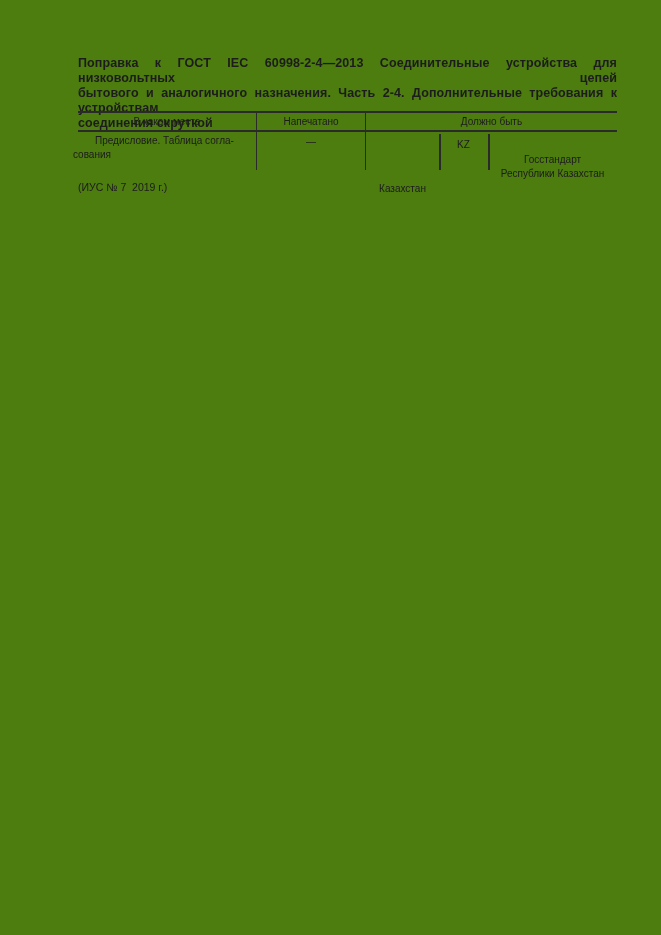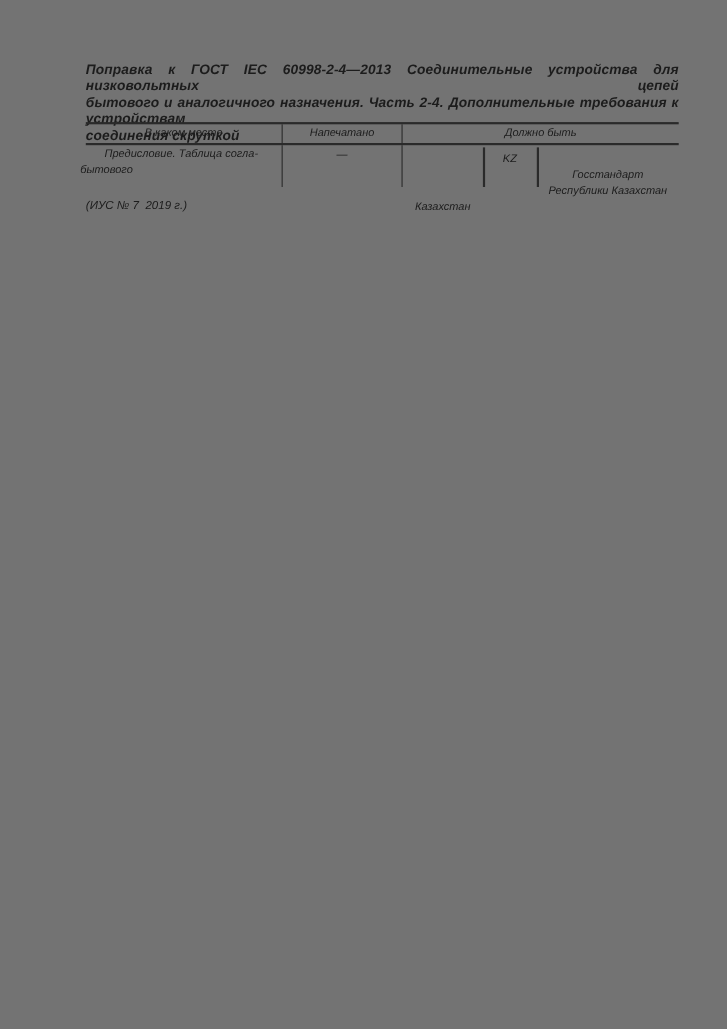--- a/index.html
+++ b/index.html
@@ -11,22 +11,21 @@
     height: 935px;
     background: #ffffff;
     font-family: "Liberation Sans", sans-serif;
     color: #1c1c1c;
     position: relative;
     overflow: hidden;
   }
   .page {
     position: absolute;
     inset: 0;
-    background: #737373;
-    font-style: italic;
+    background: #4d7c0f;
   }
 
   
   .heading {
     position: absolute;
     left: 78px;
     top: 56px;
     width: 539px;
     font-size: 12.5px;
     font-weight: bold;
@@ -129,21 +128,21 @@
 
   <div class="ctable">
     <div class="t-head">
       <div class="cell col1">В каком месте</div>
       <div class="cell col2">Напечатано</div>
       <div class="cell col3">Должно быть</div>
     </div>
     <div class="t-body">
       <div class="b-col1">
         <div class="l1">Предисловие. Таблица согла-</div>
-        <div class="l2">бытового</div>
+        <div class="l2">сования</div>
       </div>
       <div class="b-col2">—</div>
       <div class="b-col3">
         <div class="sub1">Казахстан</div>
         <div class="vsep sep1"></div>
         <div class="sub2">KZ</div>
         <div class="vsep sep2"></div>
         <div class="sub3">
           <div>Госстандарт</div>
           <div>Республики Казахстан</div>

